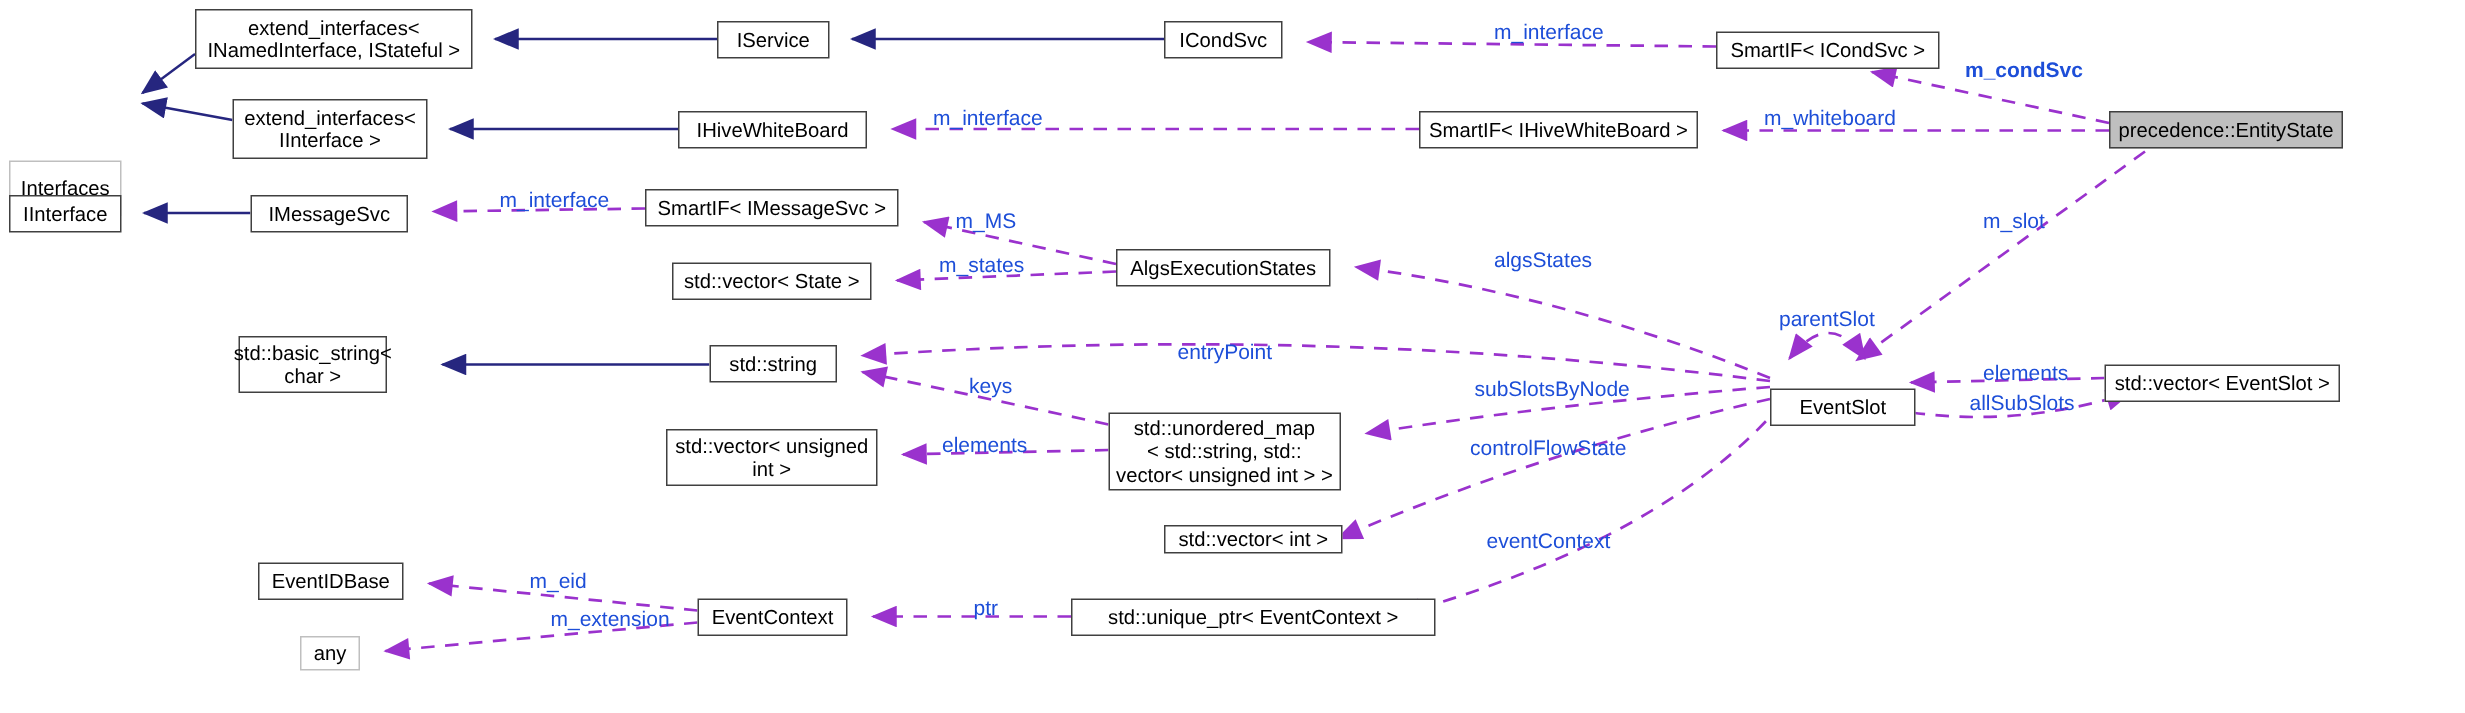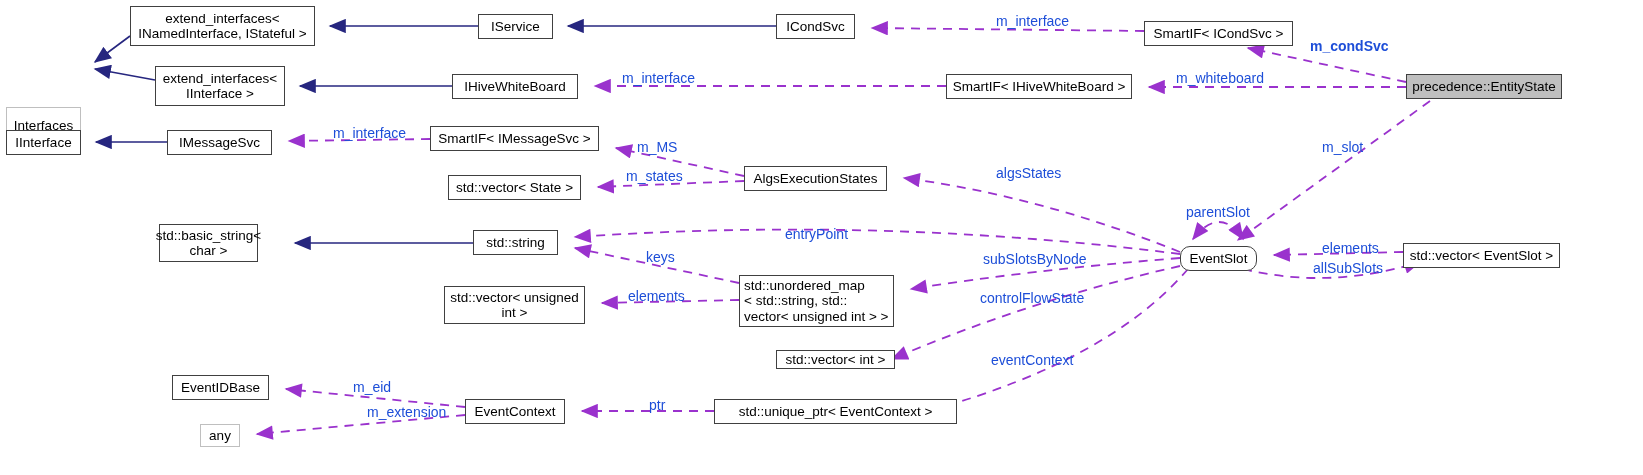--- a/index.html
+++ b/index.html
@@ -112,26 +112,26 @@
       <div class="node-box thick" style="left: 159px; top: 224px; width: 99px; height: 38px;">
         <span>std::basic_string&lt;<br>char &gt;</span>
       </div>
       <div class="node-box thick" style="left: 473px; top: 230px; width: 85px; height: 25px;">
         <span>std::string</span>
       </div>
       <div class="node-box thick" style="left: 444px; top: 286px; width: 141px; height: 38px;">
         <span>std::vector&lt; unsigned<br>int &gt;</span>
       </div>
       <div class="node-box thick" style="left: 739px; top: 275px; width: 155px; height: 52px; justify-content: flex-start; text-align: left;">
-        <span style="text-align: left;">std::unordered_map<br>&lt; std::string, std::<br>vector&lt; unsigned int &gt; &gt;</span>
+        <span style="text-align: center;">std::unordered_map<br>&lt; std::string, std::<br>vector&lt; unsigned int &gt; &gt;</span>
       </div>
       <div class="node-box thick" style="left: 756px; top: 350px; width: 119px; height: 19px; margin-left: 20px;">
         <span>std::vector&lt; int &gt;</span>
       </div>
-      <div class="node-box thick" style="left: 1180px; top: 246px; width: 77px; height: 25px; border-radius: 10px;">
+      <div class="node-box thick" style="left: 1180px; top: 259px; width: 97px; height: 25px;">
         <span>EventSlot</span>
       </div>
       <div class="node-box thick" style="left: 1403px; top: 243px; width: 157px; height: 25px;">
         <span>std::vector&lt; EventSlot &gt;</span>
       </div>
       <div class="node-box thick" style="left: 172px; top: 375px; width: 97px; height: 25px;">
         <span>EventIDBase</span>
       </div>
       <div class="node-box light" style="left: 200px; top: 424px; width: 40px; height: 23px;">
         <span>any</span>

